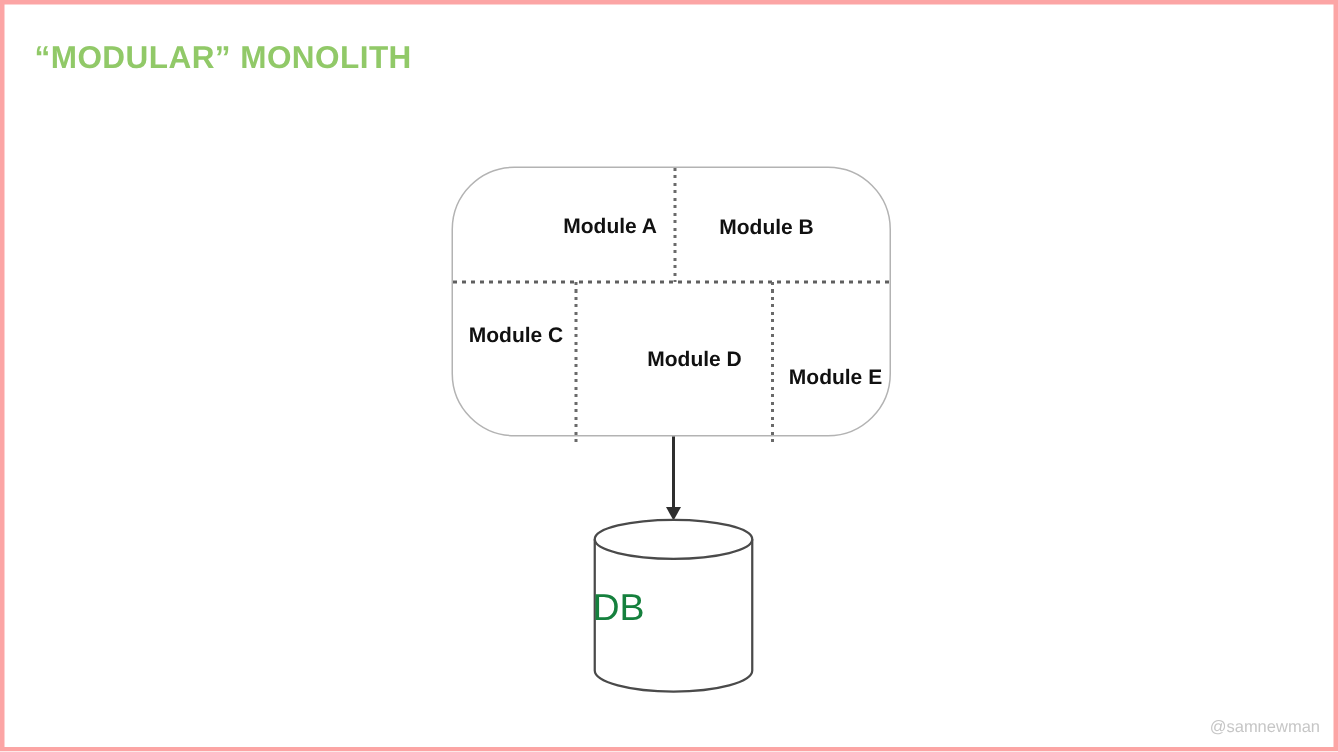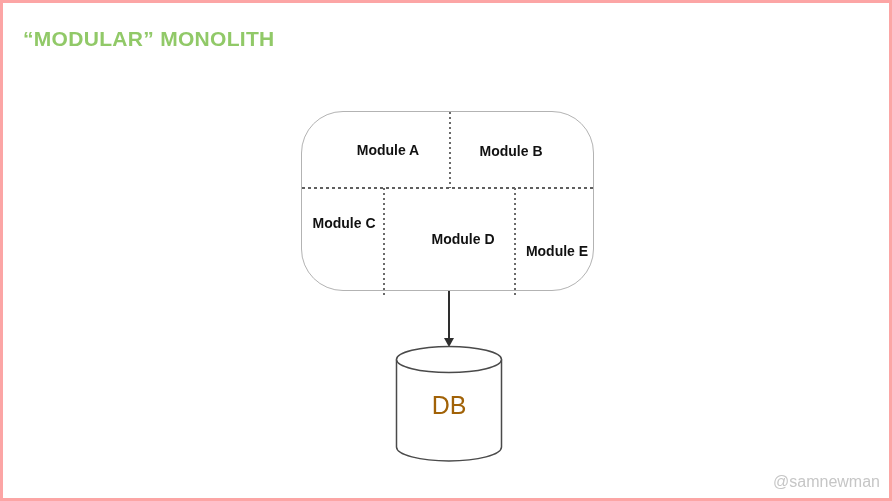--- a/index.html
+++ b/index.html
@@ -57,21 +57,21 @@
 
   .module-label {
     position: absolute;
     width: 100px;
     text-align: center;
     font-size: 14px;
     font-weight: bold;
     color: #111111;
     white-space: nowrap;
   }
-  #module-a-label { left: 335px; top: 139px; }
+  #module-a-label { left: 335px; top: 139px; text-align: right; }
   #module-b-label { left: 458px; top: 140px; }
   #module-c-label { left: 291px; top: 212px; }
   #module-d-label { left: 410px; top: 228px; }
   #module-e-label { left: 504px; top: 229px; margin-top: 11px; }
 
   
   .arrow-line {
     position: absolute;
     left: 445px;
     top: 288px;
@@ -96,31 +96,30 @@
     left: 392px;
     top: 342px;
     width: 108px;
     height: 118px;
   }
   .db-label {
     position: absolute;
     left: 392px;
     top: 388px;
     width: 108px;
-    text-align: center;
     font-size: 25px;
     font-weight: 400;
-    color: #a16207;
+    color: #15803d;
   }
 
   .watermark {
     position: absolute;
     right: 9px;
     bottom: 7px;
-    font-size: 16px;
+    font-size: 11px;
     color: #c6c6c6;
   }
 </style>
 </head>
 <body>
 
 <div class="slide">
 
   <div class="slide-title">“MODULAR” MONOLITH</div>
 

